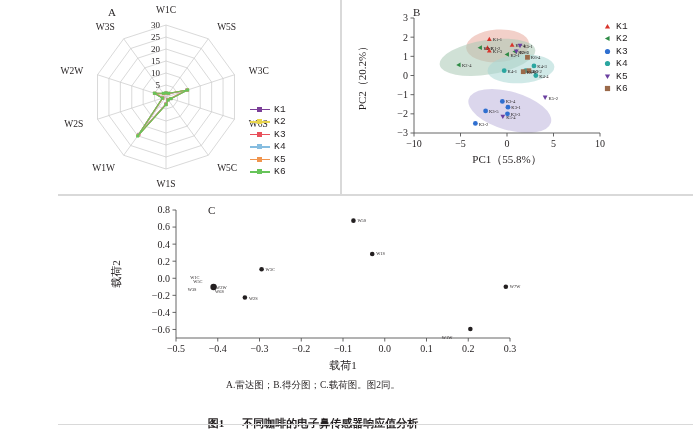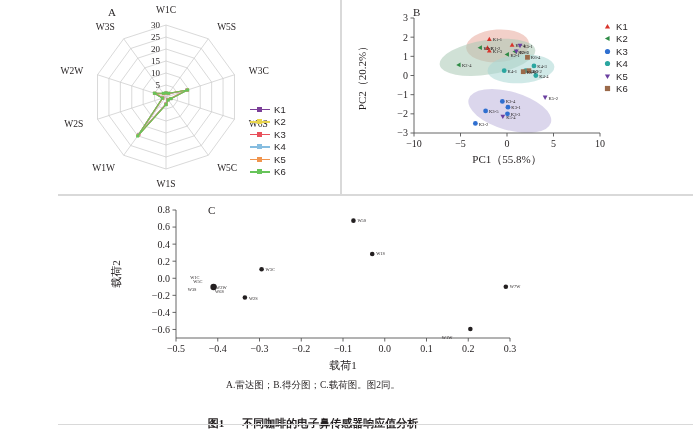--- a/index.html
+++ b/index.html
@@ -23,21 +23,21 @@
   }
 
   svg{display:block;}
   .svgtext{font-family:"Liberation Serif","DejaVu Serif",serif;fill:#231f20;}
 
   
   .legend{position:absolute;}
   .legend-row{display:flex;align-items:center;height:12.5px;}
   .legend-label{
     font-size:9.5px;letter-spacing:.2px;color:#231f20;
-    font-family:Liberation Sans, sans-serif;
+    font-family:Liberation Mono, monospace;
   }
   .lg-a .legend-label{margin-left:4px;}
   .lg-b .legend-label{margin-left:5px;}
   .swatch-line{position:relative;width:20px;height:10px;}
   .swatch-line i{position:absolute;left:0;top:4.6px;width:20px;height:1.4px;display:block;}
   .swatch-line b{position:absolute;left:7px;top:2.6px;width:5px;height:5px;display:block;}
   .mk{width:7px;height:7px;position:relative;}
 
   
   .caption{position:absolute;left:0;width:626px;text-align:center;color:#231f20;}

